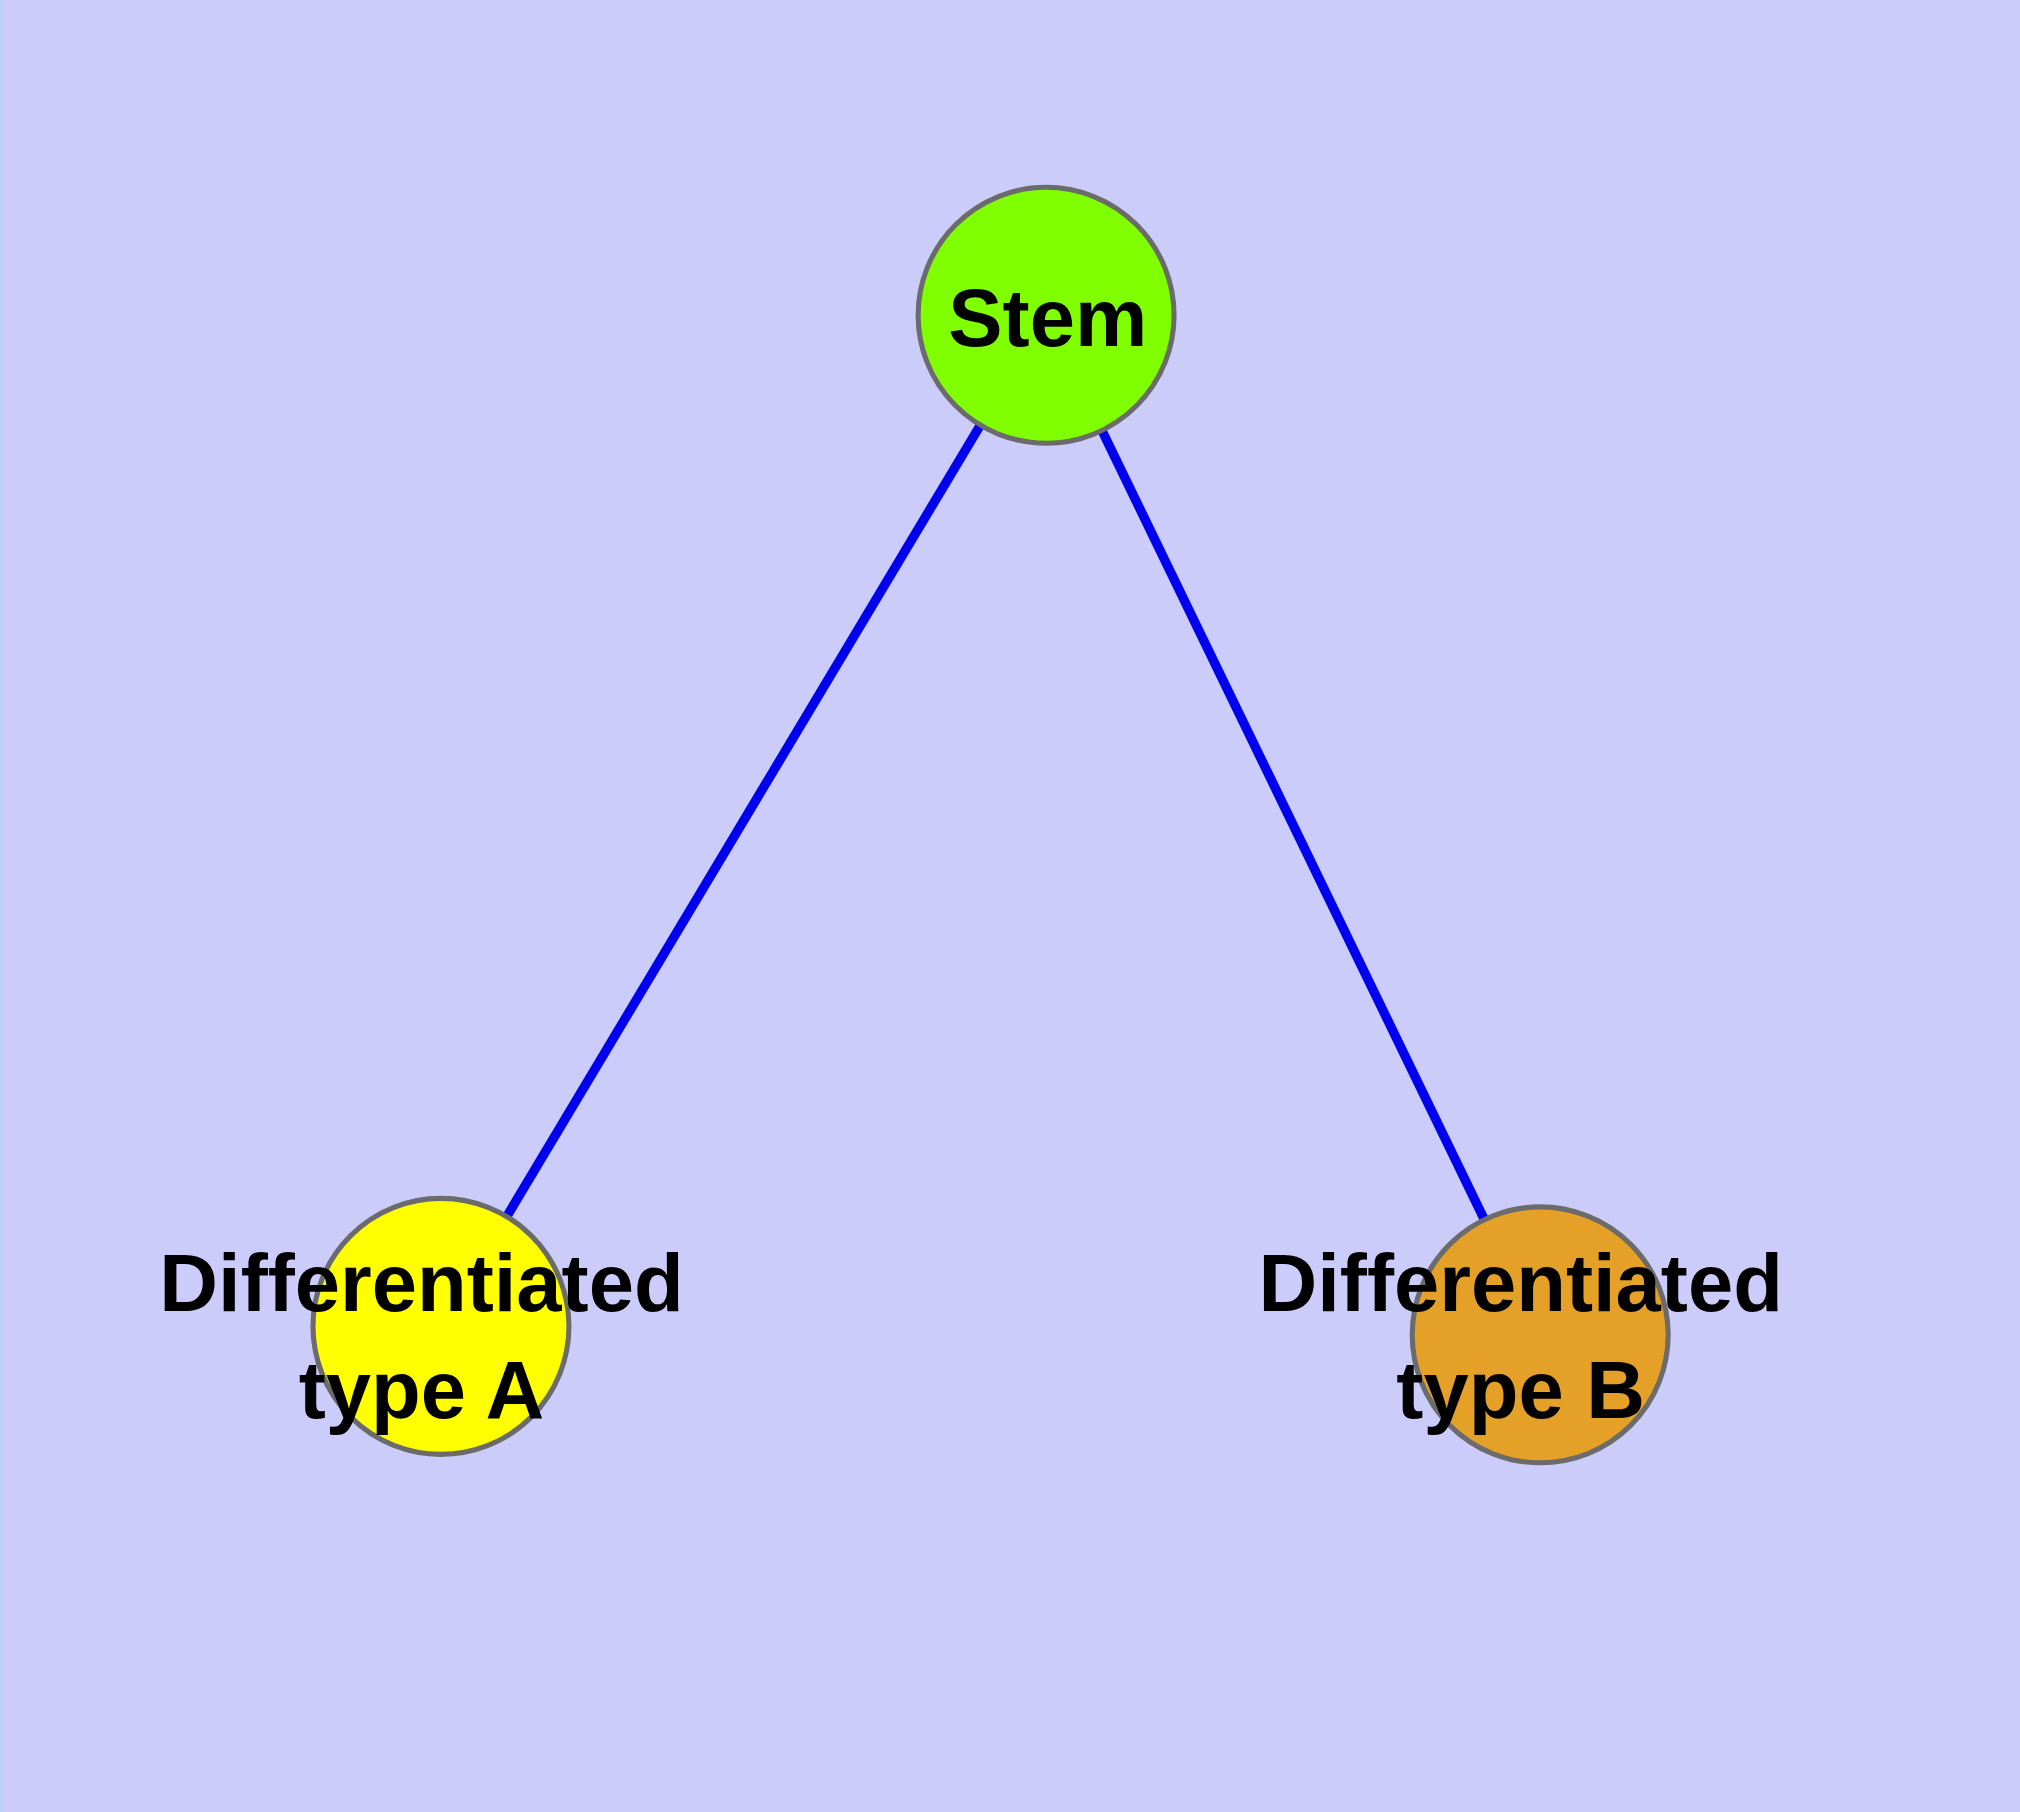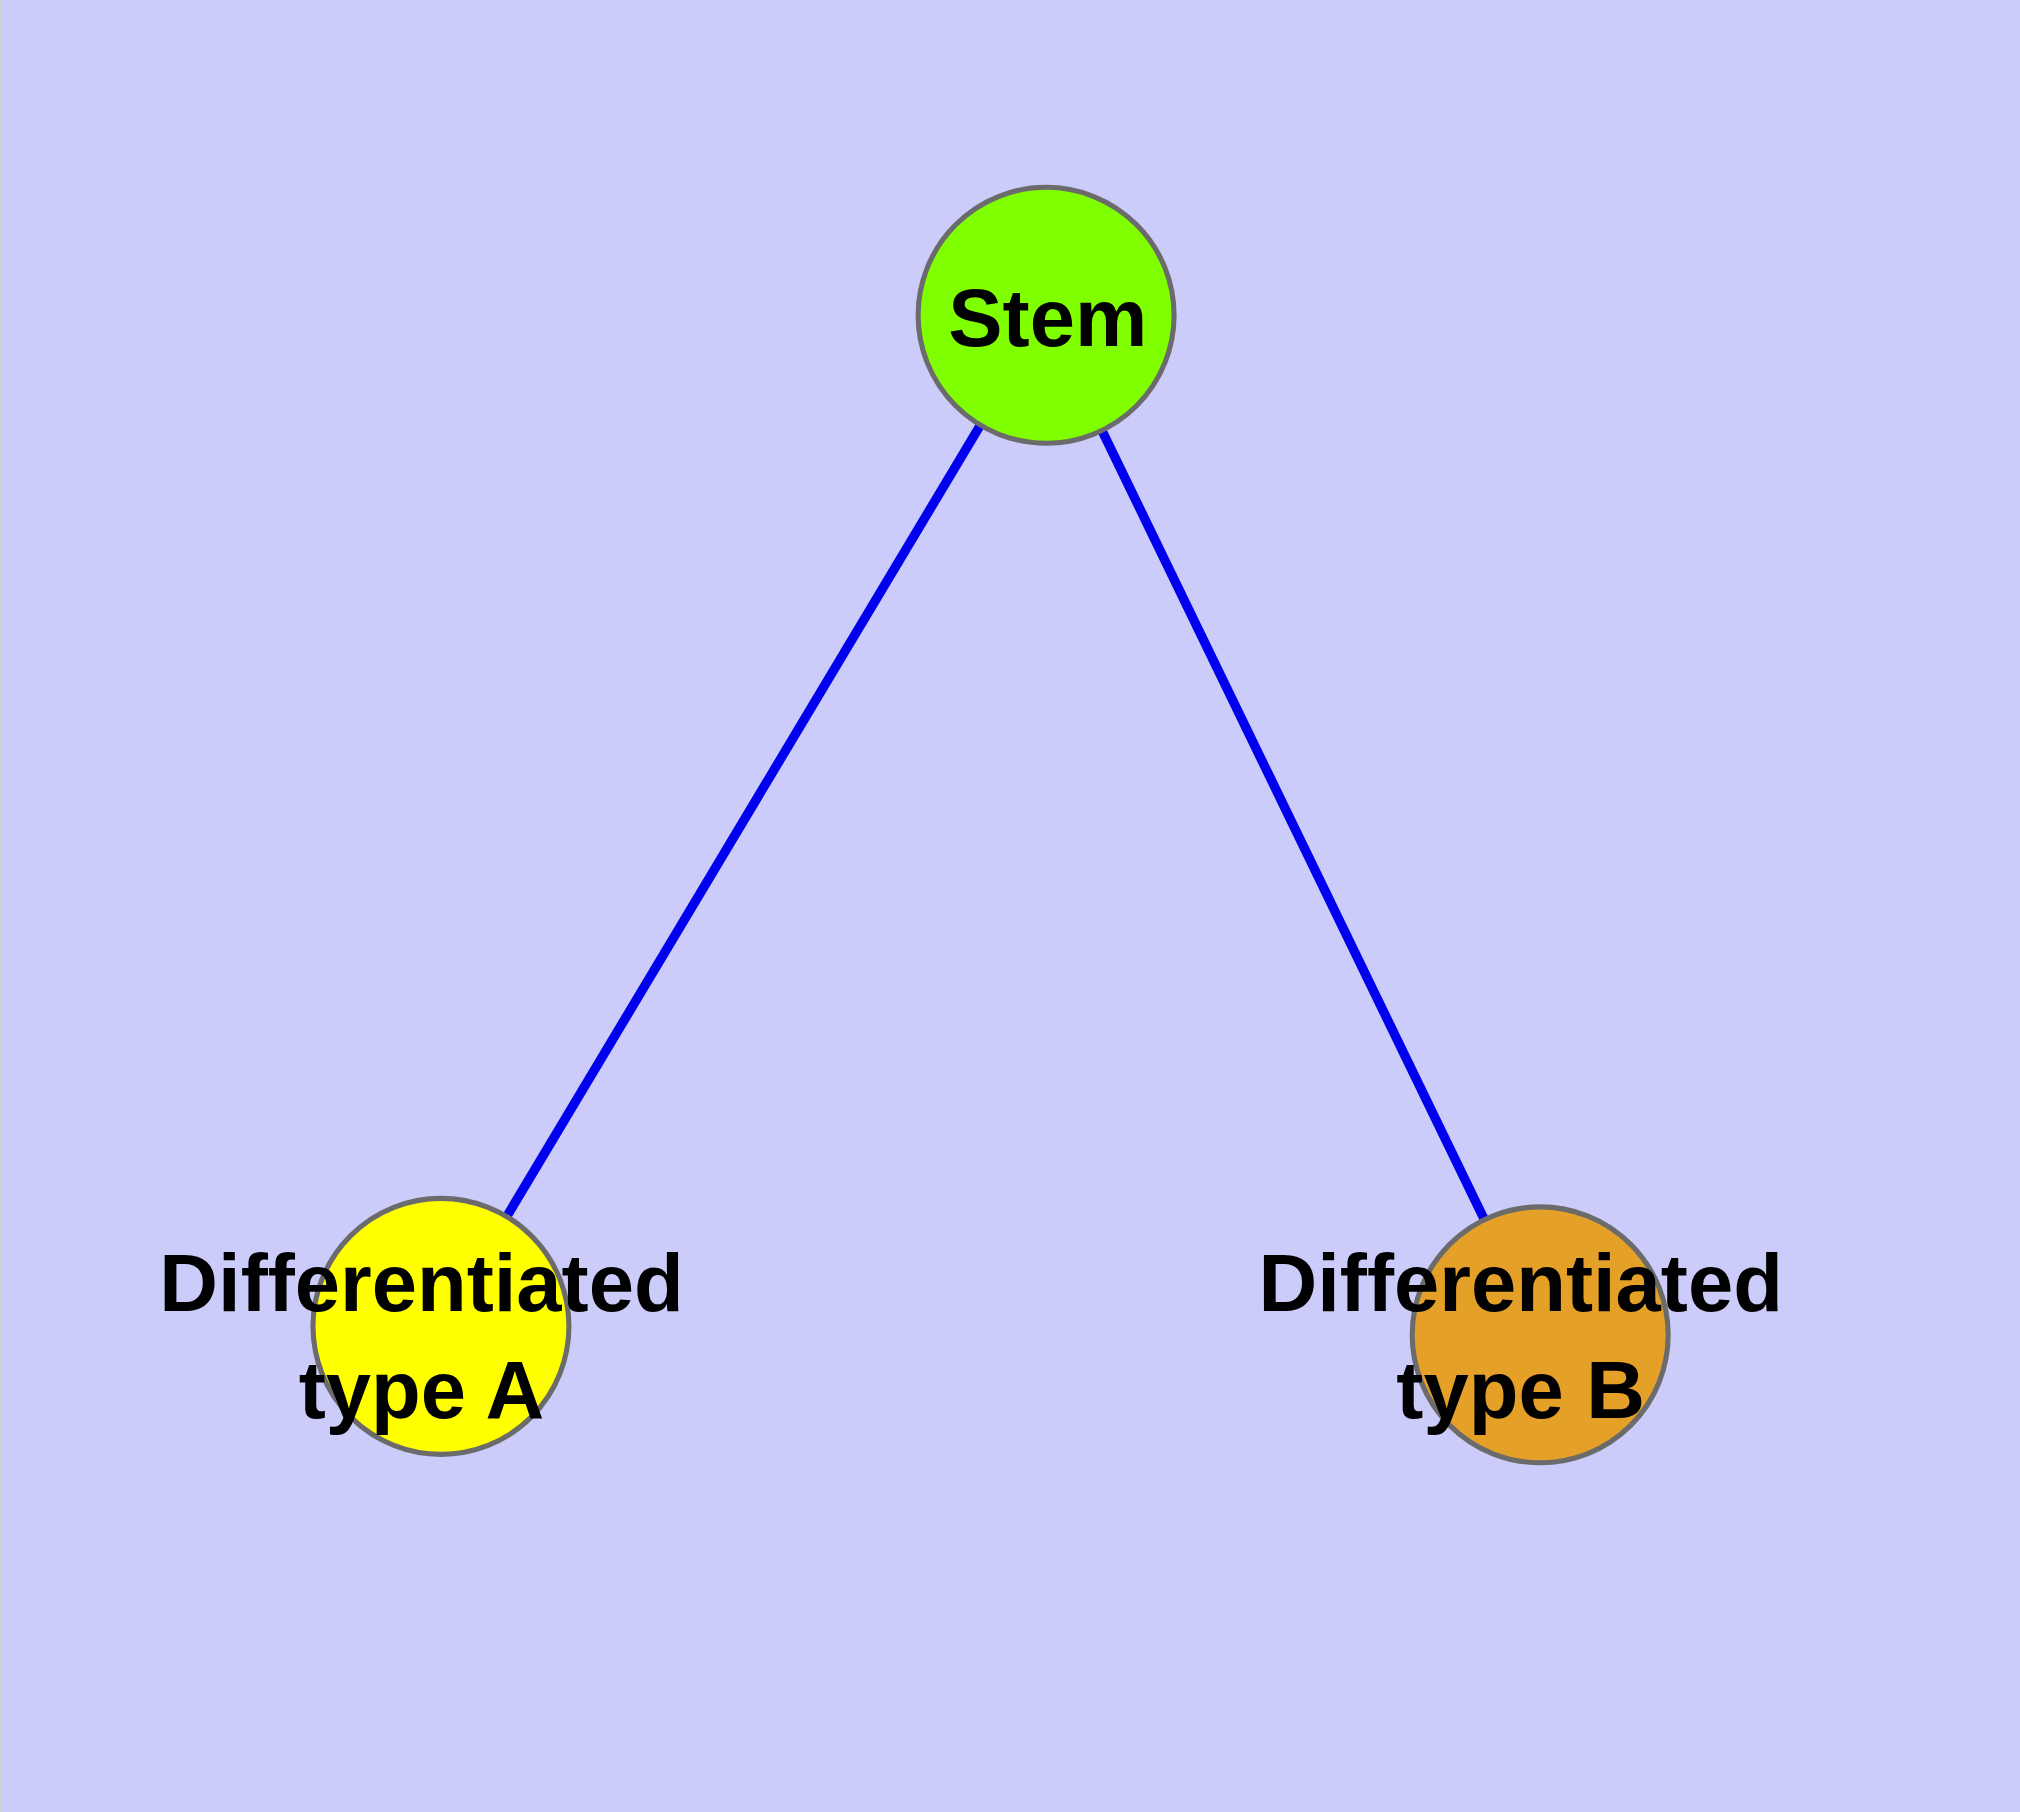--- a/index.html
+++ b/index.html
@@ -26,21 +26,21 @@
     font-family: "Liberation Sans", sans-serif;
     font-weight: bold;
     fill: #000000;
     text-anchor: middle;
     dominant-baseline: auto;
   }
 </style>
 </head>
 <body>
 
-<div id="stage" style="width: 2021px; height: 1812px; background: #bef264;">
+<div id="stage" style="width: 2021px; height: 1812px; background: #5eead4;">
   <svg id="graph-svg" viewBox="0 0 2384 2138" style="width: 2021px; height: 1812px;">
 
     <rect x="0" y="0" width="2384" height="2138" fill="#ccccfa"></rect>
 
     <g>
       <line x1="1234" y1="372" x2="520" y2="1565" stroke="#0000ee" stroke-width="11" stroke-linecap="butt"></line>
       <line x1="1234" y1="372" x2="1817" y2="1575" stroke="#0000ee" stroke-width="11" stroke-linecap="butt"></line>
     </g>
 
     <g>

